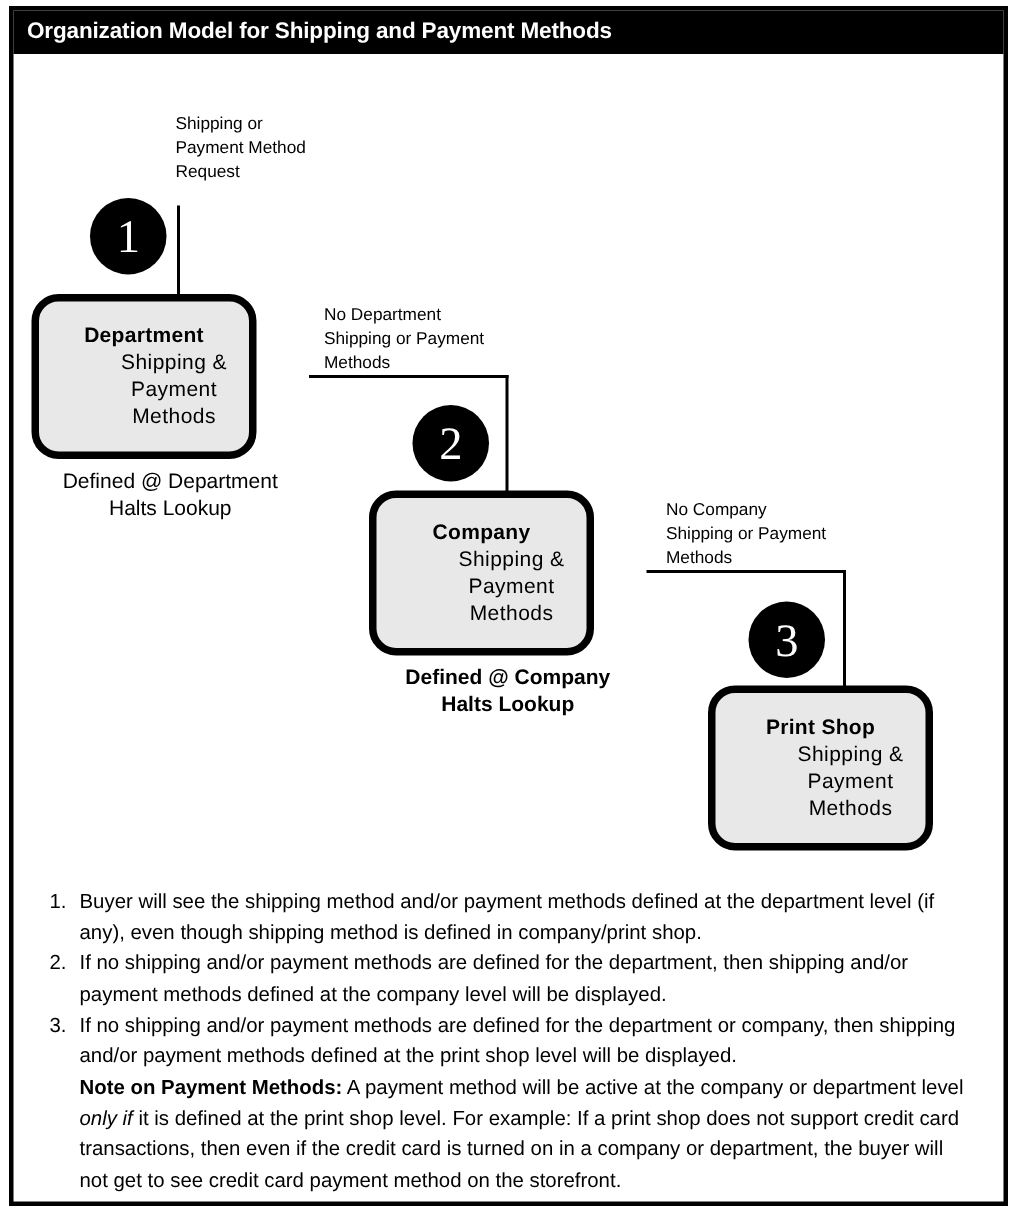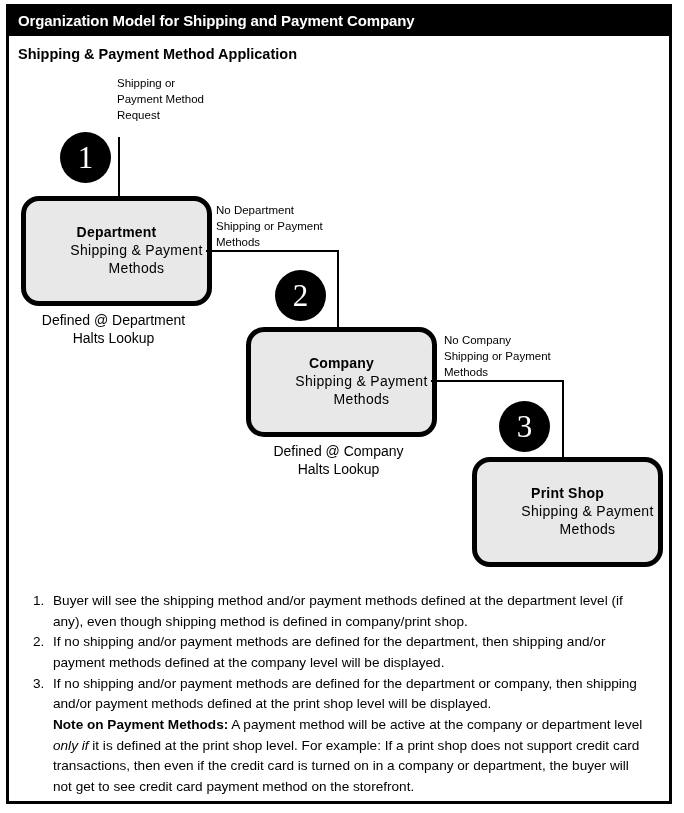--- a/index.html
+++ b/index.html
@@ -73,21 +73,21 @@
 
   
   .line {
     position: absolute;
     background: #000000;
   }
 
   
   .node {
     position: absolute;
-    width: 191px;
+    width: 150px;
     height: 110px;
     background: #e8e8e8;
     border: 5px solid #000000;
     border-radius: 18px;
     box-sizing: border-box;
     display: flex;
     flex-direction: column;
     align-items: center;
     justify-content: center;
     text-align: center;
@@ -165,24 +165,23 @@
   }
   .note-extra b { font-weight: bold; }
   .note-extra i { font-style: italic; }
 </style>
 </head>
 <body>
 
 <div class="page-frame">
 
   <div class="title-bar">
-    <div class="title-text">Organization Model for Shipping and Payment Company</div>
-  </div>
-
-  <div class="subtitle">Shipping &amp; Payment Method Application</div>
+    <div class="title-text">Organization Model for Shipping and Payment Methods</div>
+  </div>
+
 
   <div class="notes">
 
     <div class="note-item">
       <span class="note-num">1.</span>
       <span>Buyer will see the shipping method and/or payment methods defined at the department level (if any), even though shipping method is defined in company/print shop.</span>
     </div>
 
     <div class="note-item">
       <span class="note-num">2.</span>
@@ -232,21 +231,21 @@
   <div class="badge" style="left:281px; top:274px;">
     <span>2</span>
   </div>
 
   <div class="node" style="left:252px; top:331px;">
     <div class="node-title">Company</div>
     <div class="node-sub">Shipping  &amp;  Payment</div>
     <div class="node-sub">Methods</div>
   </div>
 
-  <div class="caption" style="left:252px; top:446px; width:185px;">Defined @ Company
+  <div class="caption" style="left:252px; top:446px; width:185px;font-weight:bold;">Defined @ Company
 Halts Lookup</div>
 
   <div class="line" style="left:437px; top:384px; width:133px; height:2px;"></div>
   <div class="line" style="left:568px; top:384px; width:2px; height:78px;"></div>
 
   <div class="edge-label" style="left:450px; top:337px; width:145px;">No Company
 Shipping or Payment
 Methods</div>
 
   <div class="badge" style="left:505px; top:405px;">

